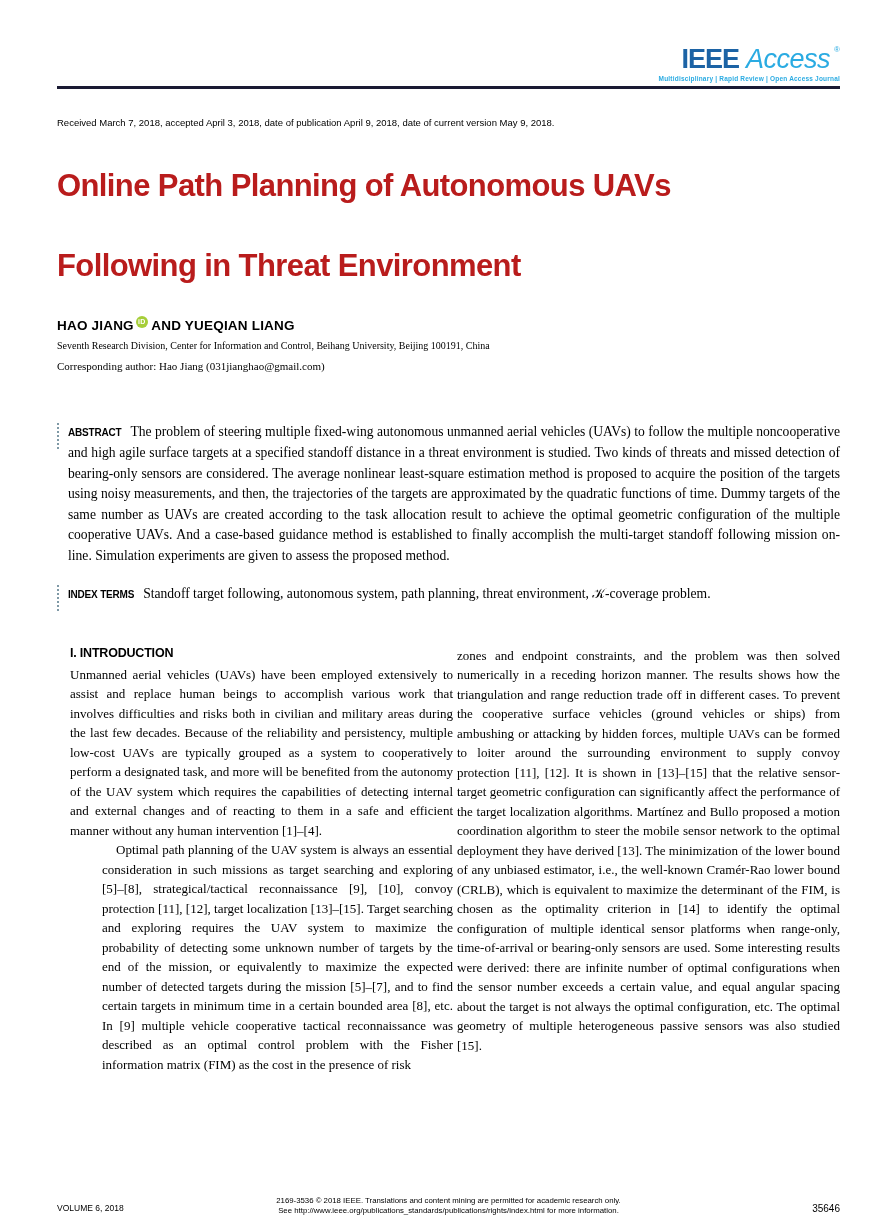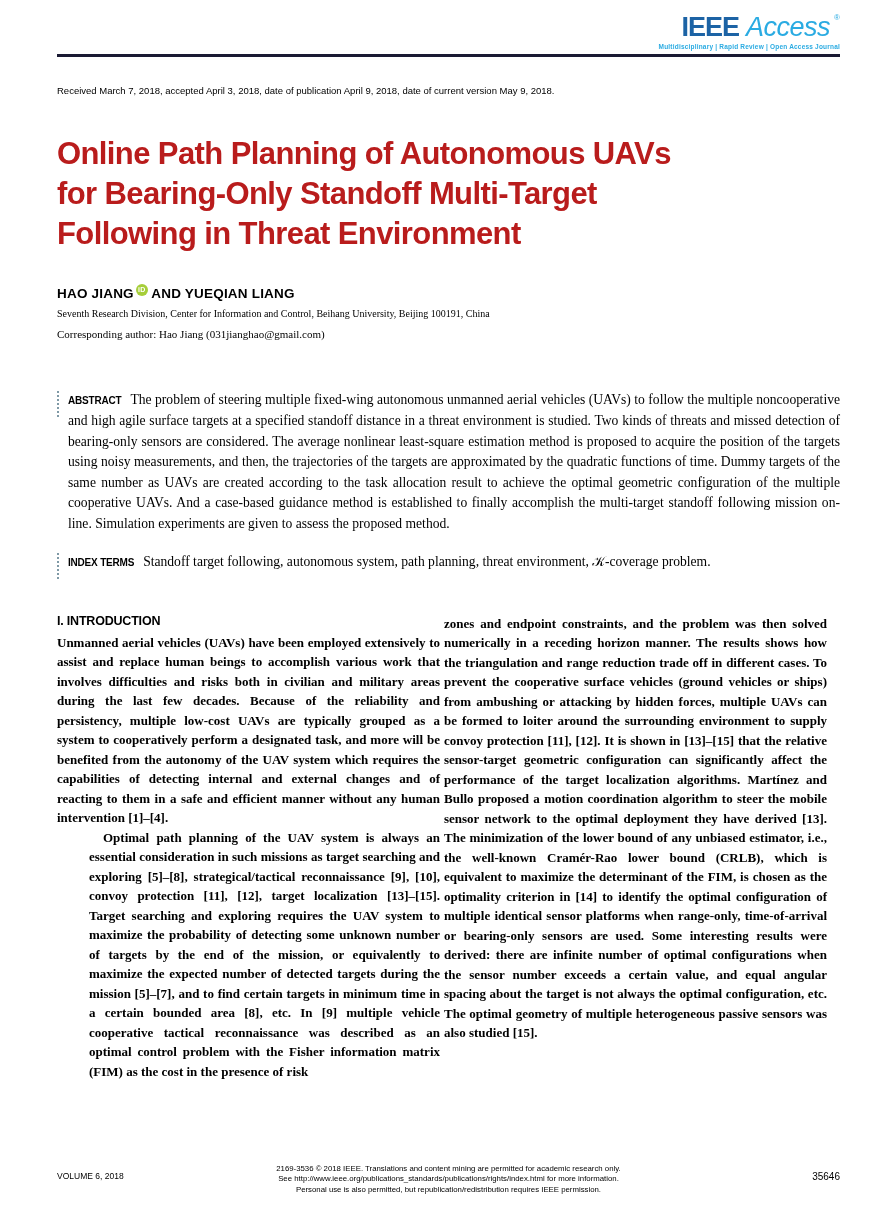--- a/index.html
+++ b/index.html
@@ -1,20 +1,20 @@
 <!DOCTYPE html>
 <html><head>
 <meta charset="utf-8">
 <style>
   html,body{margin:0;padding:0;background:#ffffff;}
   body{width:896px;height:1217px;font-family:"Liberation Serif",serif;color:#111;overflow:hidden;}
   .page{position:relative;box-sizing:border-box;height:100%;padding:0 56px 0 57px;}
 
   
-  .header{padding-top:14px;}
+  .header{padding-top:14px;margin-top:32px;}
   .logo-block{text-align:right;}
   .logo-line{line-height:1;white-space:nowrap;}
   .ieee{font-family:"Liberation Sans",sans-serif;font-weight:bold;font-size:27px;color:#1c63a5;letter-spacing:-1px;}
   .access{font-family:"Liberation Sans",sans-serif;font-style:italic;font-size:27px;color:#2aabe2;margin-left:3px;letter-spacing:-0.5px;}
   .reg{font-family:"Liberation Sans",sans-serif;font-size:8px;color:#2aabe2;vertical-align:top;}
   .tagline{font-family:"Liberation Sans",sans-serif;font-weight:bold;font-size:6.5px;color:#2aabe2;margin-top:2px;letter-spacing:0.2px;}
   .header-rule{height:3px;background:#1a1a33;margin-top:4px;}
   .dateline{font-family:"Liberation Sans",sans-serif;font-size:9.5px;color:#000;margin-top:28px;}
 
   
@@ -25,24 +25,24 @@
   .corresponding{font-size:11px;margin-top:9px;color:#000;}
 
   
   .block{position:relative;margin-top:50px;padding-left:11px;}
   .block.second{margin-top:18px;}
   .dots{position:absolute;left:0;top:1px;height:26px;border-left:2px dotted #7f99a6;}
   .block-label{font-family:"Liberation Sans",sans-serif;font-weight:bold;font-size:10px;letter-spacing:-0.2px;color:#000;margin-right:9px;}
   .block-text{font-size:13.6px;line-height:20.5px;text-align:justify;color:#000;margin:0;}
 
   
-  .columns{display:flex;gap:4px;margin-top:40px;}
+  .columns{display:flex;gap:4px;margin-top:40px;justify-content:flex-end;}
   .col{width:383px;}
   .section-heading{font-family:"Liberation Sans",sans-serif;font-weight:bold;font-size:12.5px;color:#000;margin:0 0 5px 0;letter-spacing:-0.2px;}
-  .body-text{font-size:13px;line-height:19.5px;text-align:justify;color:#000;margin:0;font-weight:bold;}
+  .body-text{font-size:13px;line-height:19.5px;text-align:justify;color:#000;margin:0;}
   .body-text.indent{text-indent:14px;margin-left:32px;}
 
   
   .footer{position:absolute;left:57px;right:56px;bottom:22px;display:flex;align-items:flex-start;font-family:"Liberation Sans",sans-serif;color:#000;}
   .vol{font-size:8.5px;width:130px;padding-top:7px;}
   .fnotes{flex:1;text-align:center;font-size:7.8px;line-height:10.5px;}
   .pageno{font-size:10px;width:130px;text-align:right;padding-top:7px;}
 </style>
 </head>
 <body>
@@ -57,21 +57,21 @@
         <span class="reg">®</span>
       </div>
       <div class="tagline">Multidisciplinary | Rapid Review | Open Access Journal</div>
     </div>
     <div class="header-rule"></div>
     <div class="dateline">Received March 7, 2018, accepted April 3, 2018, date of publication April 9, 2018, date of current version May 9, 2018.</div>
   </div>
 
   <h1 class="title">
     <span>Online Path Planning of Autonomous UAVs</span><br>
-    <span>for Bearing-Only Standoff Multi-Target</span><br>
+    <br>
     <span>Following in Threat Environment</span>
   </h1>
 
   <div class="authors">
     <span>HAO JIANG</span><span class="orcid">iD</span>
     <span>AND</span>
     <span>YUEQIAN LIANG</span>
   </div>
   <div class="affiliation">Seventh Research Division, Center for Information and Control, Beihang University, Beijing 100191, China</div>
   <div class="corresponding">Corresponding author: Hao Jiang (031jianghao@gmail.com)</div>

